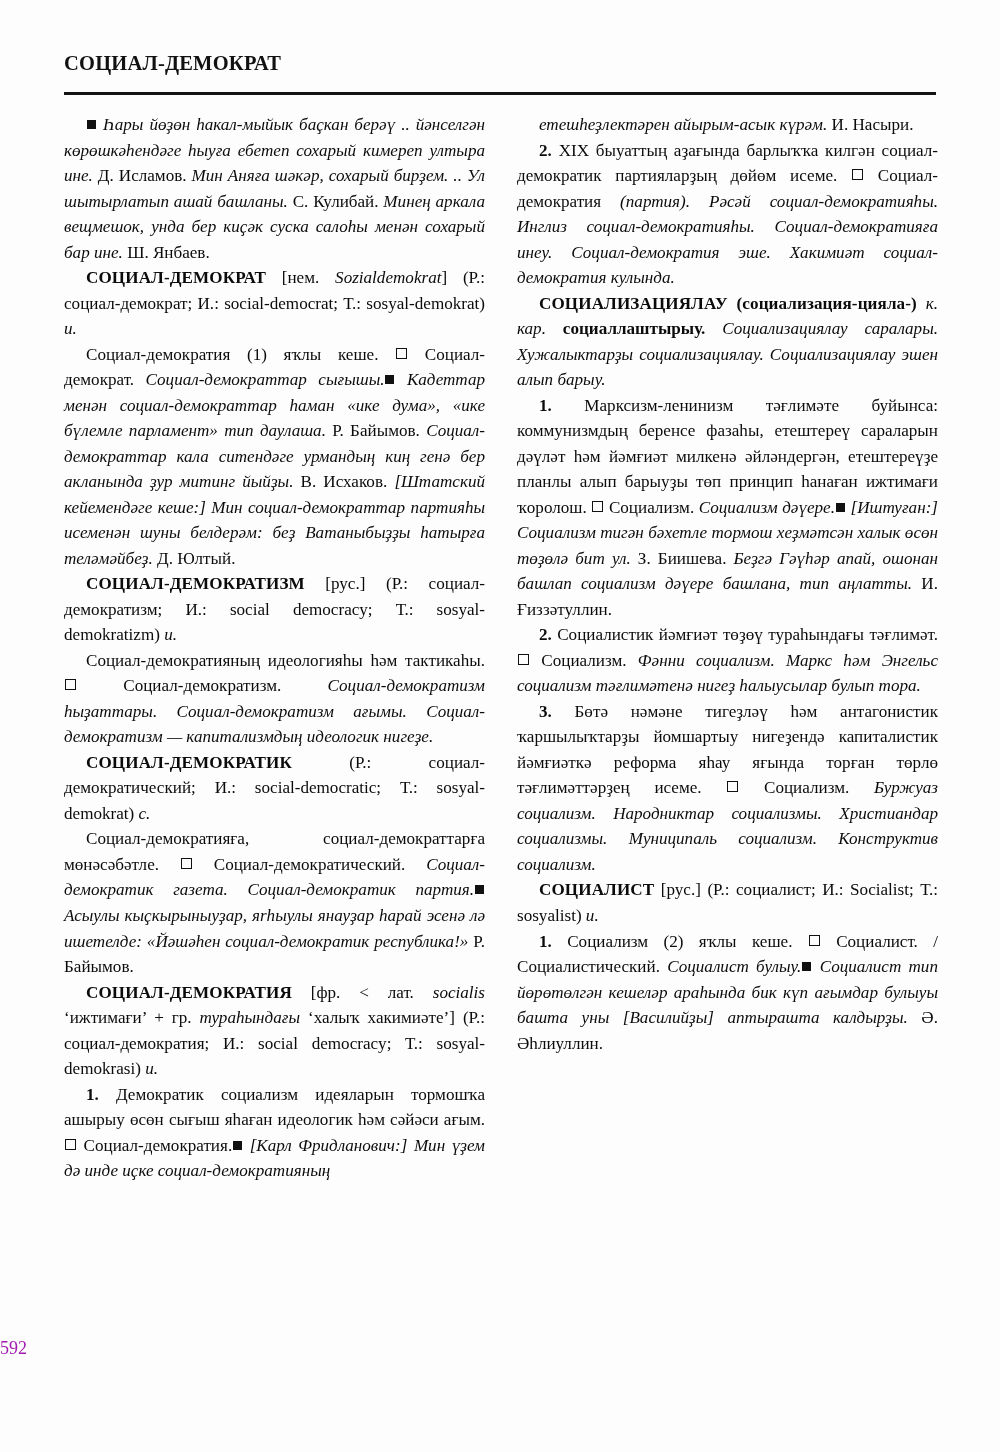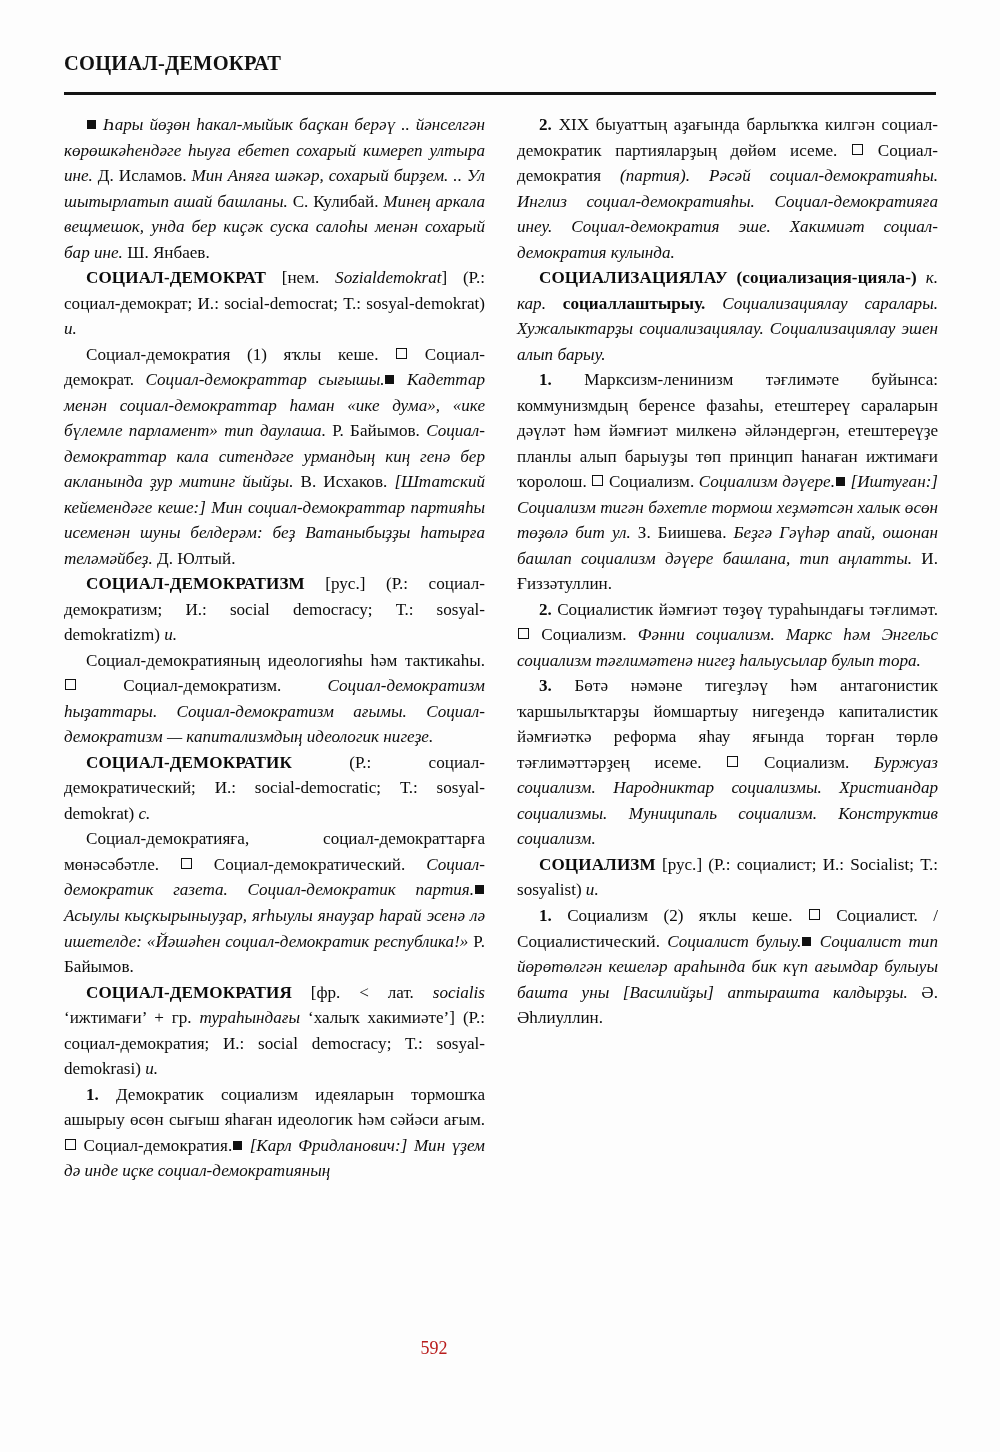--- a/index.html
+++ b/index.html
@@ -87,23 +87,22 @@
     background: transparent;
     vertical-align: 1px;
     margin: 0 1px;
     box-sizing: content-box;
   }
   .folio {
     position: absolute;
     left: 0;
     top: 1338px;
     width: 868px;
-    text-align: center;
     font-size: 18px;
-    color: #b91c1c;
+    color: #a21caf;
   }
 </style>
 </head>
 <body>
 
 <div class="page">
 
   <div class="running-head">СОЦИАЛ-ДЕМОКРАТ</div>
 
   <div class="head-rule"></div>
@@ -115,26 +114,27 @@
         <p class="indent"><span class="hw">СОЦИАЛ-ДЕМОКРАТ</span><span> [нем. </span><span class="it">Sozialdemokrat</span><span>] (Р.: социал-демократ; И.: social-democrat; Т.: sosyal-demokrat) </span><span class="it">и.</span></p>
         <p class="indent"><span>Социал-демократия (1) яҡлы кеше. </span><span class="sq-open"></span> <span> Социал-демократ. </span><span class="it">Социал-демократтар сығышы.</span><span class="sq-filled"></span> <span class="it"> Кадеттар менән социал-демократтар һаман «ике дума», «ике бүлемле парламент» тип даулаша.</span><span> Р. Байымов.</span><span class="it"> Социал-демократтар кала ситендәге урмандың киң генә бер акланында ҙур митинг йыйҙы.</span><span> В. Исхаков.</span><span class="it"> [Штатский кейемендәге кеше:] Мин социал-демократтар партияһы исеменән шуны белдерәм: беҙ Ватаныбыҙҙы һатырға теләмәйбеҙ.</span><span> Д. Юлтый.</span></p>
         <p class="indent"><span class="hw">СОЦИАЛ-ДЕМОКРАТИЗМ</span><span> [рус.] (Р.: социал-демократизм; И.: social democracy; Т.: sosyal-demokratizm) </span><span class="it">и.</span></p>
         <p class="indent"><span>Социал-демократияның идеологияһы һәм тактикаһы. </span><span class="sq-open"></span> <span> Социал-демократизм. </span><span class="it">Социал-демократизм һыҙаттары. Социал-демократизм ағымы. Социал-демократизм — капитализмдың идеологик нигеҙе.</span></p>
         <p class="indent"><span class="hw">СОЦИАЛ-ДЕМОКРАТИК</span><span> (Р.: социал-демократический; И.: social-democratic; Т.: sosyal-demokrat) </span><span class="it">с.</span></p>
         <p class="indent"><span>Социал-демократияға, социал-демократтарға мөнәсәбәтле. </span><span class="sq-open"></span> <span> Социал-демократический. </span><span class="it">Социал-демократик газета. Социал-демократик партия.</span><span class="sq-filled"></span> <span class="it"> Асыулы кыҫкырыныуҙар, яrһыулы янауҙар һарай эсенә лә ишетелде: «Йәшәһен социал-демократик республика!»</span><span> Р. Байымов.</span></p>
         <p class="indent"><span class="hw">СОЦИАЛ-ДЕМОКРАТИЯ</span><span> [фр. &lt; лат. </span><span class="it">socialis</span><span> ‘ижтимағи’ + гр. </span><span class="it">тураһындағы</span><span> ‘халыҡ хакимиәте’] (Р.: социал-демократия; И.: social democracy; Т.: sosyal-demokrasi) </span><span class="it">и.</span></p>
         <p class="indent"><span class="sense">1. </span><span>Демократик социализм идеяларын тормошҡа ашырыу өсөн сығыш яһаған идеологик һәм сәйәси ағым. </span><span class="sq-open"></span> <span> Социал-демократия.</span><span class="sq-filled"></span> <span class="it"> [Карл Фридланович:] Мин үҙем дә инде иҫке социал-демократияның</span></p>
       </div>
     <div class="col" id="col-right">
+        <p class="indent"><span class="it">етешһеҙлектәрен айырым-асык күрәм.</span><span> И. Насыри.</span></p>
         <p class="indent"><span class="sense">2.</span><span> XIX быуаттың аҙағында барлыҡҡа килгән социал-демократик партияларҙың дөйөм исеме. </span><span class="sq-open"></span> <span> Социал-демократия </span><span class="it">(партия). Рәсәй социал-демократияһы. Инглиз социал-демократияһы. Социал-демократияға инеу. Социал-демократия эше. Хакимиәт социал-демократия кулында.</span></p>
         <p class="indent"><span class="hw">СОЦИАЛИЗАЦИЯЛАУ</span><span class="hw"> (социализация-</span><span class="hw">цияла-)</span><span class="it"> к. кар.</span><span class="sense"> социаллаштырыу.</span><span class="it"> Социализациялау саралары. Хужалыктарҙы социализациялау. Социализациялау эшен алып барыу.</span></p>
         <p class="indent"><span class="sense">1. </span><span>Марксизм-ленинизм тәғлимәте буйынса: коммунизмдың беренсе фазаһы, етештереү сараларын дәүләт һәм йәмғиәт милкенә әйләндергән, етештереүҙе планлы алып барыуҙы төп принцип һанаған ижтимағи ҡоролош. </span><span class="sq-open"></span> <span> Социализм. </span><span class="it">Социализм дәүере.</span><span class="sq-filled"></span> <span class="it"> [Иштуған:] Социализм тигән бәхетле тормош хеҙмәтсән халык өсөн төҙөлә бит ул.</span><span> З. Биишева.</span><span class="it"> Беҙгә Гәүһәр апай, ошонан башлап социализм дәүере башлана, тип аңлатты.</span><span> И. Ғиззәтуллин.</span></p>
         <p class="indent"><span class="sense">2. </span><span>Социалистик йәмғиәт төҙөү тураһындағы тәғлимәт. </span><span class="sq-open"></span> <span> Социализм. </span><span class="it">Фәнни социализм. Маркс һәм Энгельс социализм тәғлимәтенә нигеҙ һалыусылар булып тора.</span></p>
         <p class="indent"><span class="sense">3. </span><span>Бөтә нәмәне тигеҙләү һәм антагонистик ҡаршылыҡтарҙы йомшартыу нигеҙендә капиталистик йәмғиәткә реформа яһау яғында торған төрлө тәғлимәттәрҙең исеме. </span><span class="sq-open"></span> <span> Социализм. </span><span class="it">Буржуаз социализм. Народниктар социализмы. Христиандар социализмы. Муниципаль социализм. Конструктив социализм.</span></p>
-        <p class="indent"><span class="hw">СОЦИАЛИЗМ</span><span> [рус.] (Р.: социалист; И.: Socialist; Т.: sosyalist) </span><span class="it">и.</span></p>
+        <p class="indent"><span class="hw">СОЦИАЛИСТ</span><span> [рус.] (Р.: социалист; И.: Socialist; Т.: sosyalist) </span><span class="it">и.</span></p>
         <p class="indent"><span class="sense">1. </span><span>Социализм (2) яҡлы кеше. </span><span class="sq-open"></span> <span> Социалист. / Социалистический. </span><span class="it">Социалист булыу.</span><span class="sq-filled"></span> <span class="it"> Социалист тип йөрөтөлгән кешеләр араһында бик күп ағымдар булыуы башта уны [Василийҙы] аптырашта калдырҙы.</span><span> Ә. Әһлиуллин.</span></p>
       </div>
 
   </div>
 
   <div class="folio">592</div>
 
 </div>
 
 </body></html>

